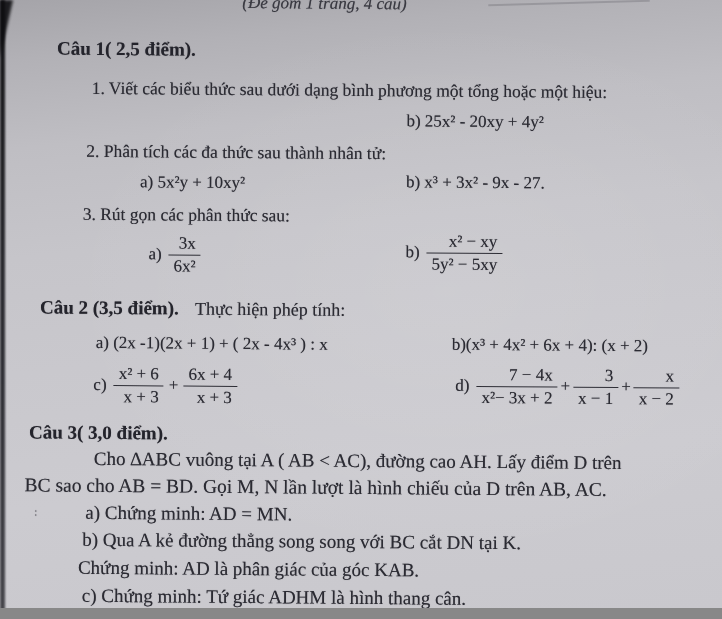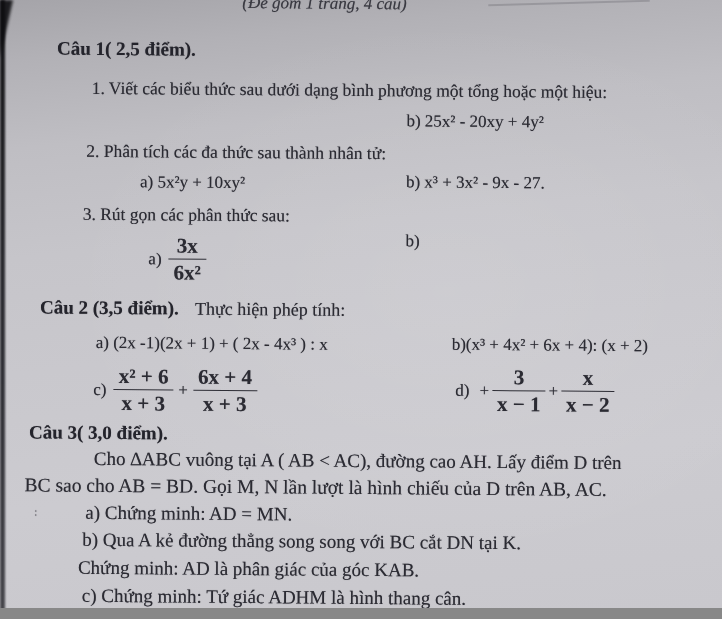--- a/index.html
+++ b/index.html
@@ -20,21 +20,21 @@
     text-shadow:0 0 0.7px rgba(43,43,51,0.55);
   }
   .line{position:absolute;white-space:nowrap;font-size:17px;}
   .hdr-note{font-style:italic;font-size:17px;color:#3a3a42;}
   .cau-title{font-weight:bold;font-size:19px;color:#24242c;}
   .sub{font-weight:normal;font-size:18px;}
   .big{font-size:19px;}
   .bigger{font-size:19.5px;}
   .exprrow{position:absolute;display:flex;align-items:center;white-space:nowrap;}
   .lab{margin-right:7px;font-size:17px;}
-  .frac{display:inline-block;text-align:center;vertical-align:middle;font-size:21px;line-height:1.15;font-weight:bold;}
+  .frac{display:inline-block;text-align:right;vertical-align:middle;font-size:17px;line-height:1.15;}
   .frac .num{display:block;padding:0 5px 1px;}
   .frac .den{display:block;border-top:1.4px solid #2e2e36;padding:1px 5px 0;}
   .op{margin:0 5px;font-size:17px;}
   
   .edge-left{position:absolute;left:0;top:0;width:5px;height:619px;
     background:linear-gradient(180deg,#0b0b0d 0%,#17171b 30%,#26262c 65%,#3c3c42 100%);
     filter:blur(1px);opacity:.92;}
   .corner-tl{position:absolute;left:0;top:0;width:0;height:0;
     border-top:58px solid #0e0e11;border-right:13px solid transparent;filter:blur(1.6px);opacity:.9;}
   .mark-topright{position:absolute;left:488px;top:2px;width:162px;height:2px;
@@ -66,20 +66,24 @@
 
     <div class="exprrow" style="left:148px;top:235px;">
       <span class="lab">a)</span>
       <span class="frac">
         <span class="num">3x</span>
         <span class="den">6x²</span>
       </span>
     </div>
     <div class="exprrow" style="left:405px;top:231px;">
       <span class="lab">b)</span>
+      <span class="frac">
+        <span class="num">x² − xy</span>
+        <span class="den">5y² − 5xy</span>
+      </span>
     </div>
 
     <div class="line" style="left:40px;top:299px;">
       <span class="cau-title">Câu 2 (3,5 điểm).</span>
       <span class="sub" style="margin-left:12px;">Thực hiện phép tính:</span>
     </div>
 
     <div class="line" style="left:96px;top:335px;">a) (2x -1)(2x + 1) + ( 2x - 4x³ ) : x</div>
     <div class="line" style="left:452px;top:334px;">b)(x³ + 4x² + 6x + 4): (x + 2)</div>
 
@@ -91,20 +95,24 @@
       </span>
       <span class="op">+</span>
       <span class="frac">
         <span class="num">6x + 4</span>
         <span class="den">x + 3</span>
       </span>
     </div>
 
     <div class="exprrow" style="left:456px;top:364px;">
       <span class="lab">d)</span>
+      <span class="frac">
+        <span class="num">7 − 4x</span>
+        <span class="den">x²− 3x + 2</span>
+      </span>
       <span class="op" style="margin:0 3px;">+</span>
       <span class="frac">
         <span class="num">3</span>
         <span class="den">x − 1</span>
       </span>
       <span class="op" style="margin:0 3px;">+</span>
       <span class="frac">
         <span class="num">x</span>
         <span class="den">x − 2</span>
       </span>

